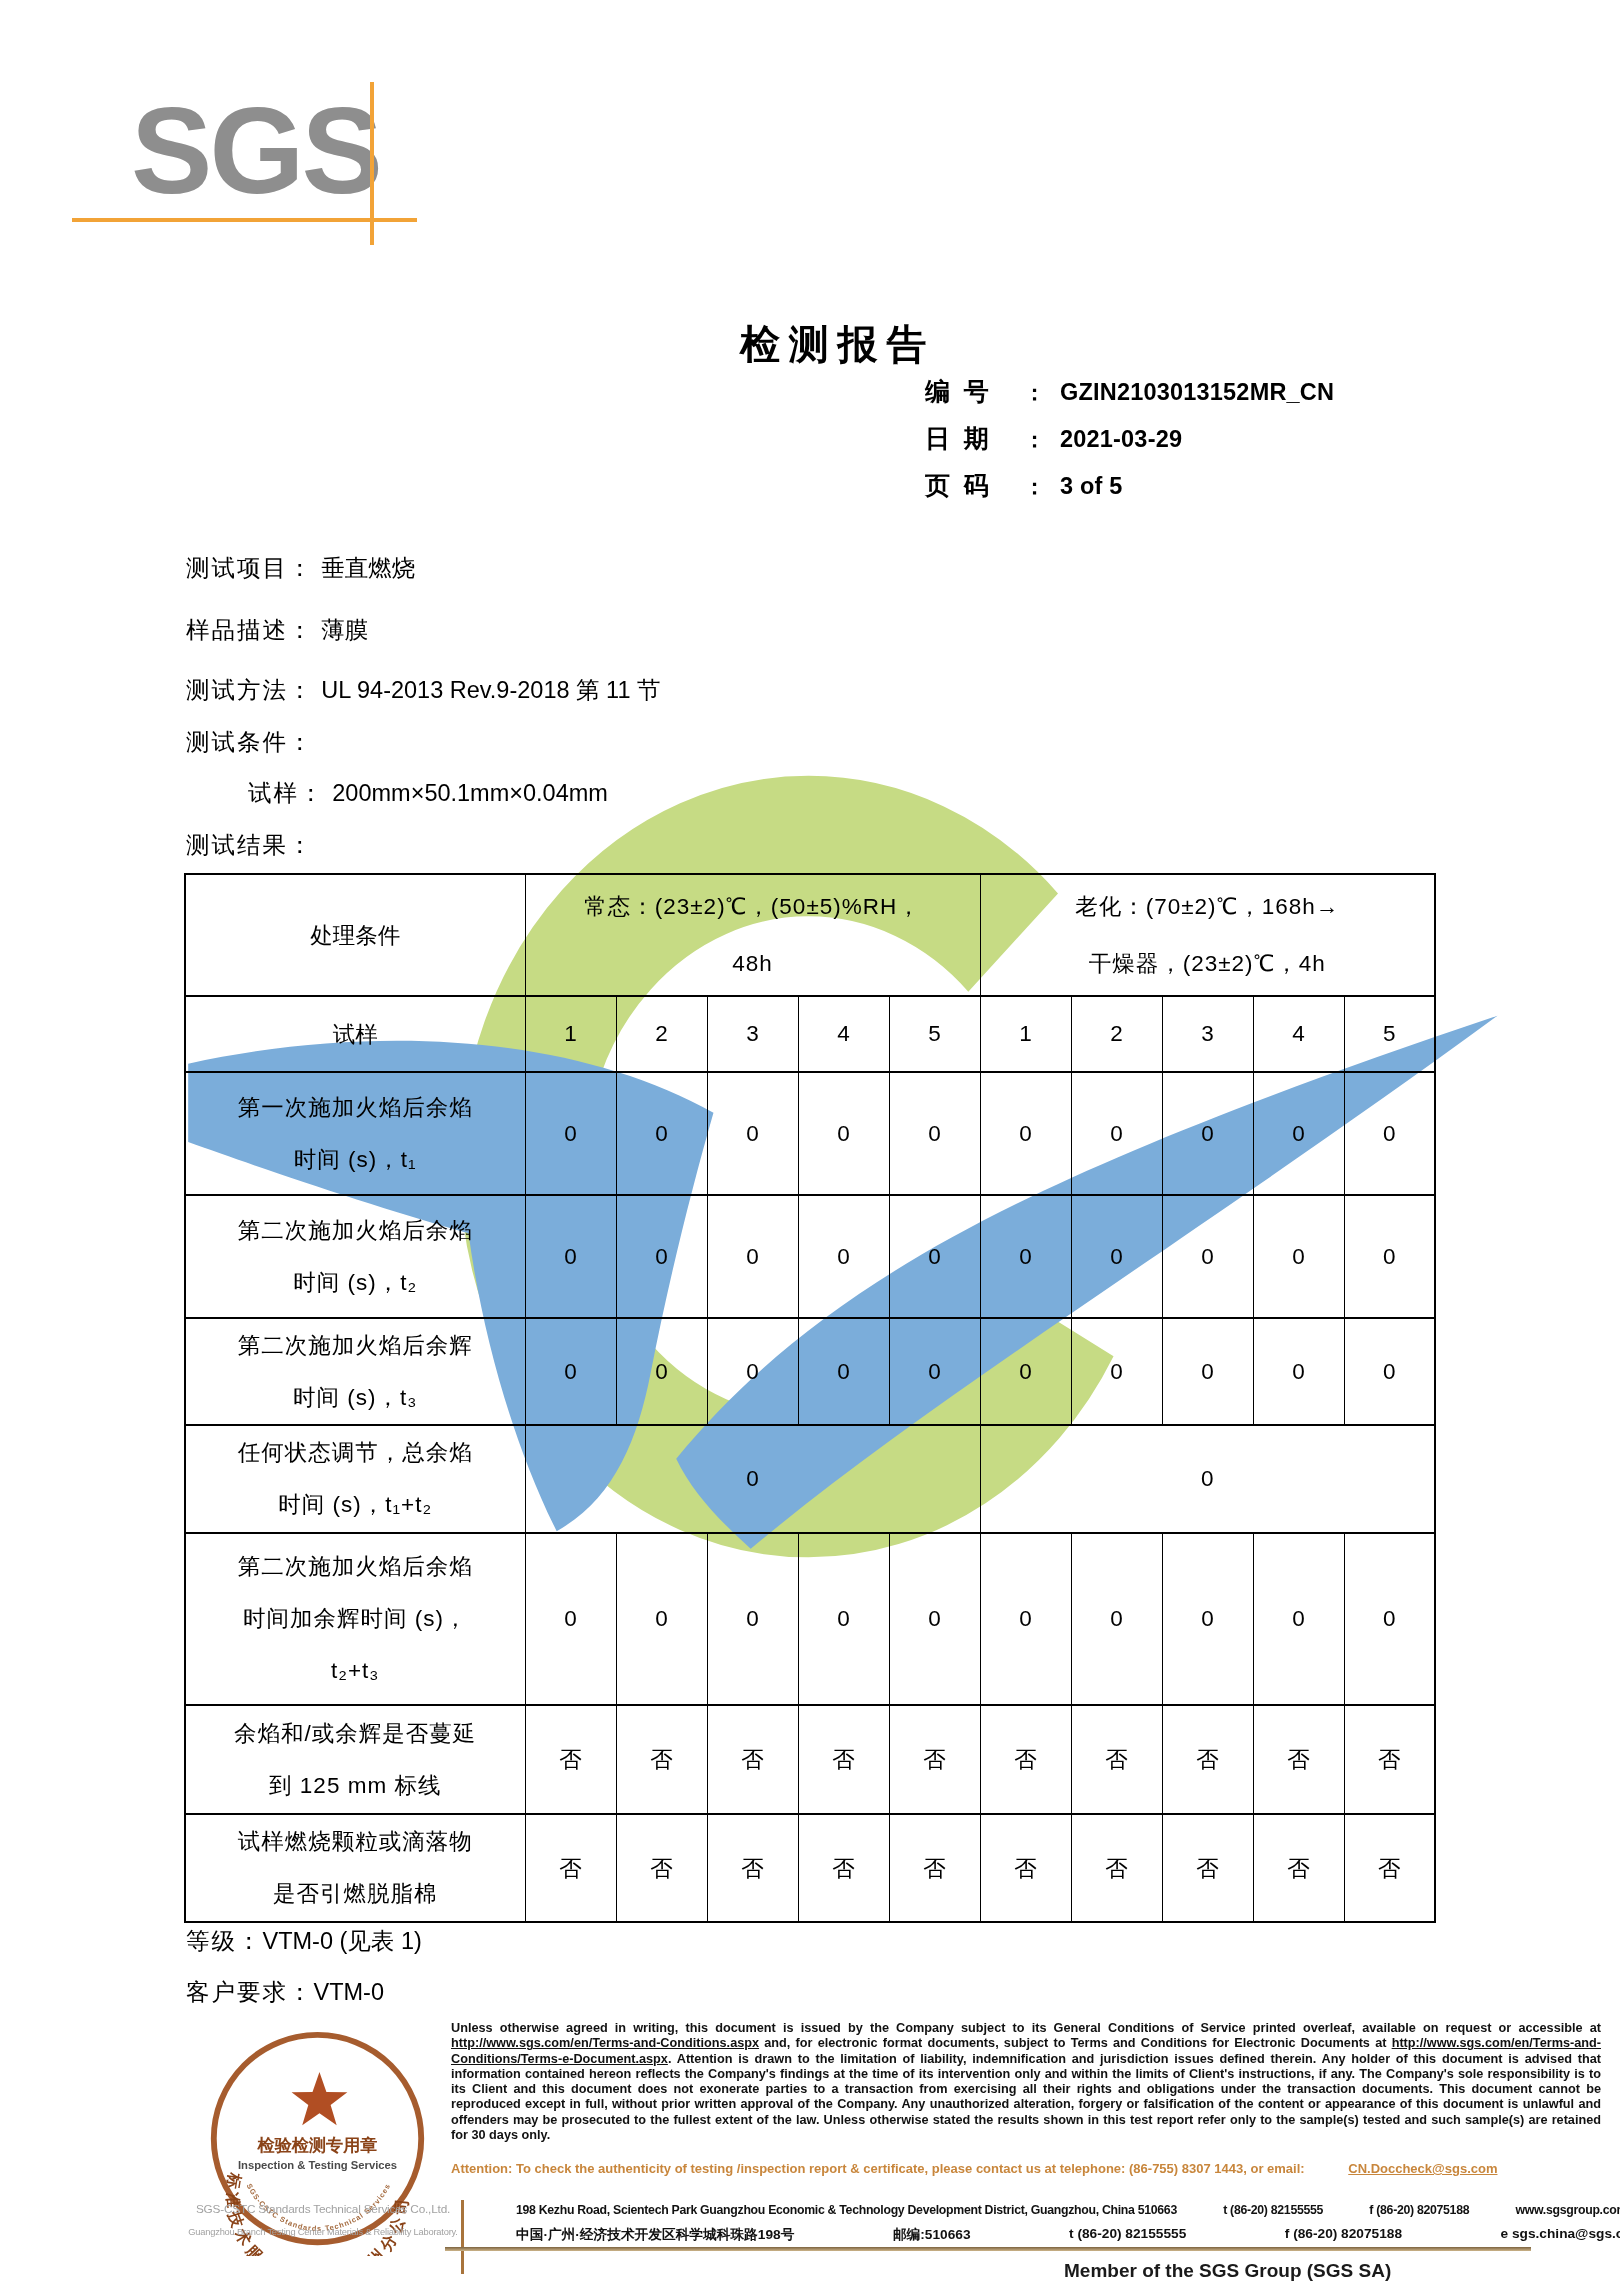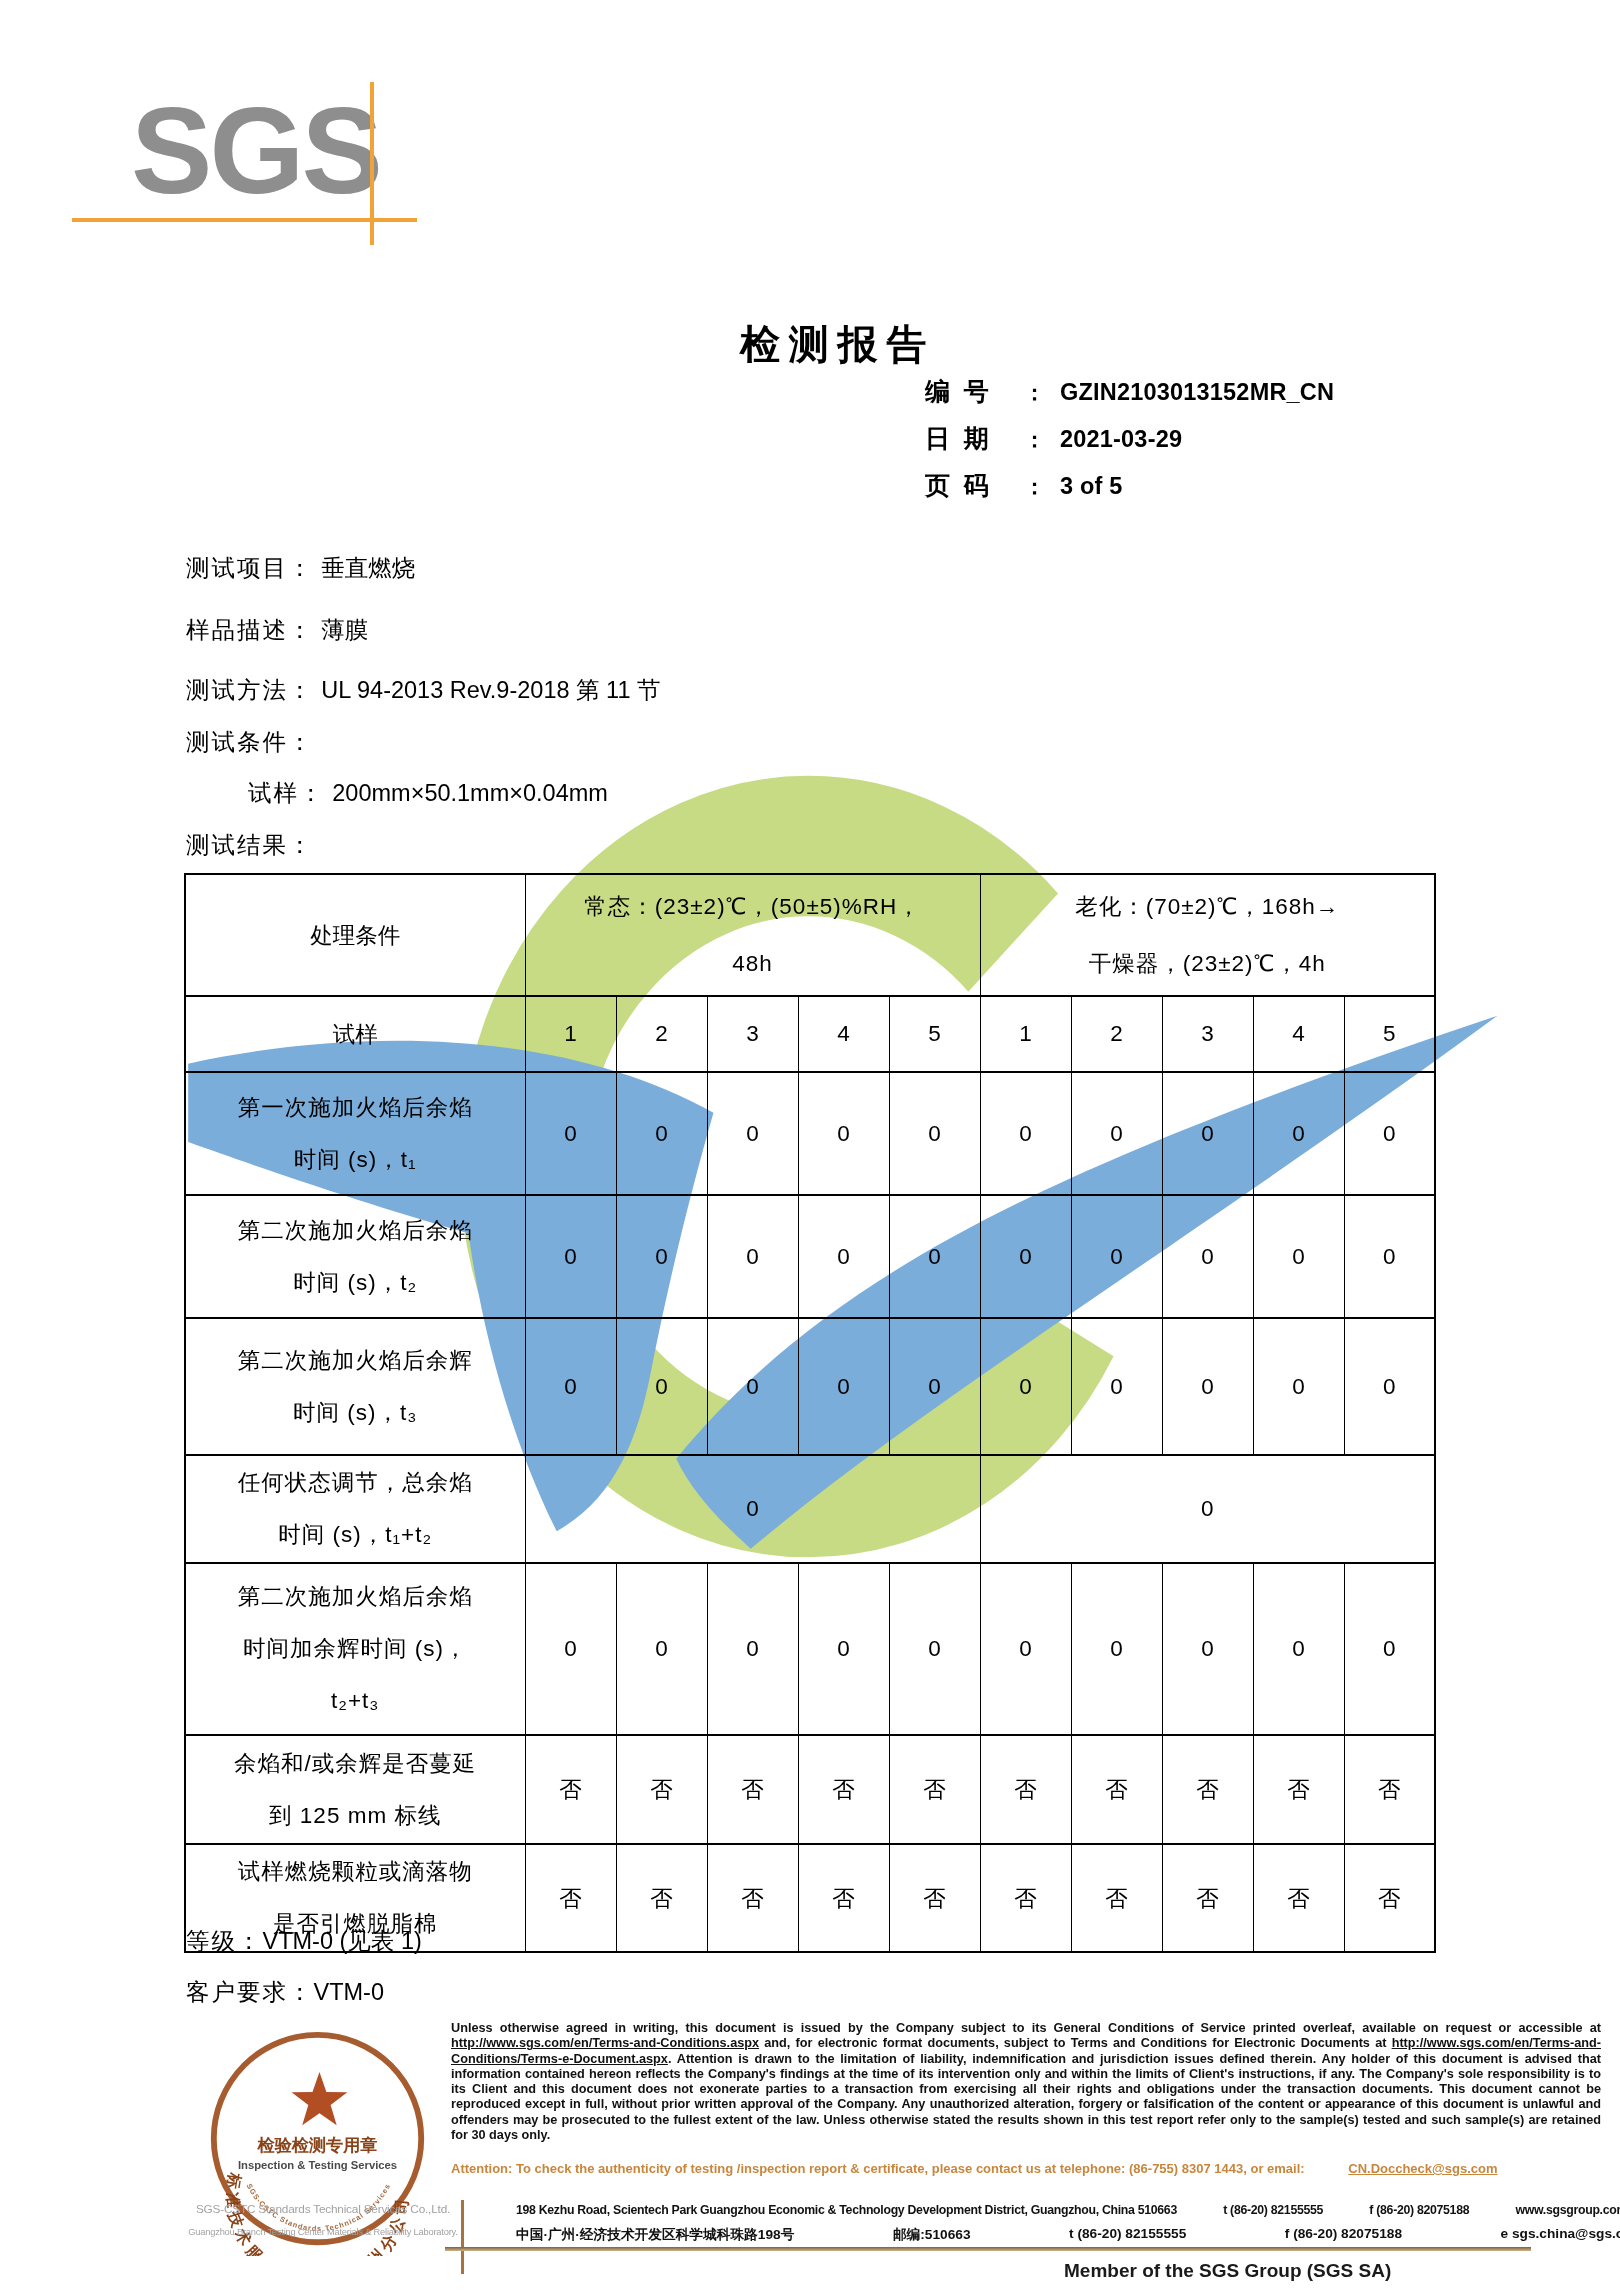--- a/index.html
+++ b/index.html
@@ -39,21 +39,21 @@
     border-collapse:collapse;table-layout:fixed;background:transparent;
     border:2.9px solid #000;
   }
   .vtable td{
     border:1.5px solid #000;
     border-top-width:2.5px;border-bottom-width:2.5px;
     text-align:center;vertical-align:middle;
     font-size:22.5px;padding:0;color:#000;
   }
   tr.h1{height:122px;} tr.h2{height:76px;}
-  tr.r1{height:123px;} tr.r2{height:123px;} tr.r3{height:137px;padding-left:28px;}
+  tr.r1{height:123px;} tr.r2{height:123px;} tr.r3{height:107px;padding-left:28px;}
   tr.r4{height:108px;} tr.r5{height:172px;} tr.r6{height:109px;} tr.r7{height:108px;border-radius:20px;}
   .lline{line-height:52px;letter-spacing:1px;}
   .hgl{line-height:57px;letter-spacing:1px;}
 
   
   .rating{left:186px;top:1925px;font-size:23.5px;}
   .clientreq{left:186px;top:1976px;font-size:23.5px;}
   .rating .lbl,.clientreq .lbl{letter-spacing:2px;}
 
   

